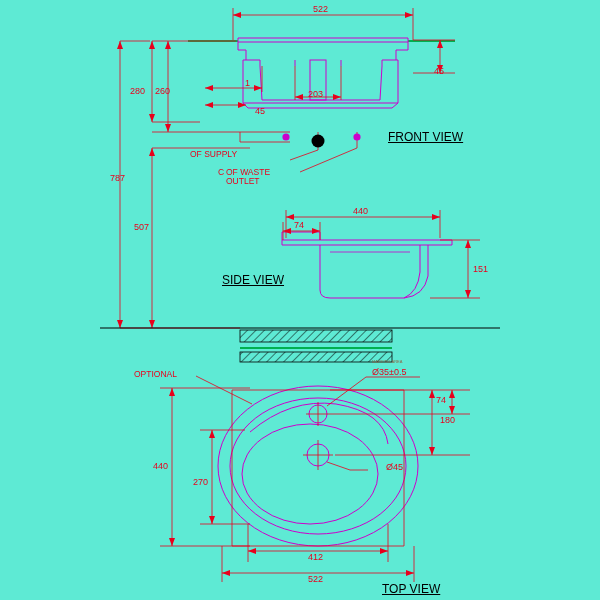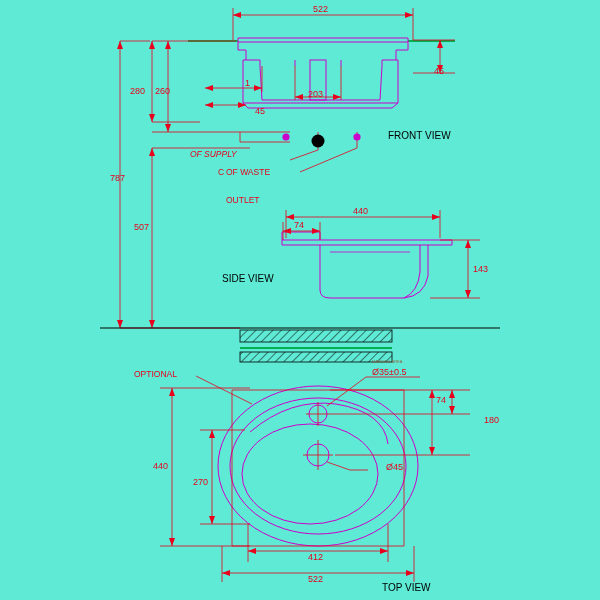--- a/index.html
+++ b/index.html
@@ -28,24 +28,25 @@
     position: absolute;
     font-family: "Liberation Sans", sans-serif;
     font-size: 9px;
     color: #e8001c;
     white-space: nowrap;
     line-height: 1;
   }
   .viewlabel {
     position: absolute;
     font-family: "Liberation Sans", sans-serif;
-    font-size: 10px;
+    font-size: 12px;
     color: #000000;
     white-space: nowrap;
     line-height: 1;
+    text-decoration: underline;
   }
   .notetext {
     position: absolute;
     font-family: "Liberation Sans", sans-serif;
     font-size: 8.5px;
     color: #e8001c;
     white-space: nowrap;
     line-height: 1.15;
   }
   .tinytext {
@@ -219,36 +220,36 @@
   <div class="dimtext" style="left:313px; top:5px;">522</div>
   <div class="dimtext" style="left:434px; top:67px;">45</div>
   <div class="dimtext" style="left:130px; top:87px;">280</div>
   <div class="dimtext" style="left:155px; top:87px;">260</div>
   <div class="dimtext" style="left:110px; top:174px;">787</div>
   <div class="dimtext" style="left:134px; top:223px;">507</div>
   <div class="dimtext" style="left:245px; top:79px;">1</div>
   <div class="dimtext" style="left:255px; top:107px;">45</div>
   <div class="dimtext" style="left:308px; top:90px;text-align:center;">203</div>
 
-  <div class="notetext" style="left:190px; top:150px;font-style:italic;">OF SUPPLY</div>
+  <div class="notetext" style="left:190px; top:150px;">OF SUPPLY</div>
   <div class="notetext" style="left:218px; top:168px;">C</div>
   <div class="notetext" style="left:226px; top:168px;">OF WASTE</div>
-  <div class="notetext" style="left:226px; top:196px;">OUTLET</div>
+  <div class="notetext" style="left:226px; top:177px;">OUTLET</div>
 
   <div class="viewlabel" style="left:388px; top:131px;">FRONT VIEW</div>
 
   <div class="dimtext" style="left:353px; top:207px;">440</div>
   <div class="dimtext" style="left:294px; top:221px;">74</div>
-  <div class="dimtext" style="left:473px; top:265px;">143</div>
+  <div class="dimtext" style="left:473px; top:265px;">151</div>
   <div class="viewlabel" style="left:222px; top:274px;">SIDE VIEW</div>
 
   <div class="notetext" style="left:134px; top:370px;">OPTIONAL</div>
   <div class="dimtext" style="left:372px; top:368px;">Ø35±0.5</div>
   <div class="dimtext" style="left:436px; top:396px;">74</div>
-  <div class="dimtext" style="left:484px; top:416px;">180</div>
+  <div class="dimtext" style="left:440px; top:416px;">180</div>
   <div class="dimtext" style="left:386px; top:463px;">Ø45</div>
   <div class="dimtext" style="left:153px; top:462px;">440</div>
   <div class="dimtext" style="left:193px; top:478px;">270</div>
   <div class="dimtext" style="left:308px; top:553px;">412</div>
   <div class="dimtext" style="left:308px; top:575px;">522</div>
   <div class="viewlabel" style="left:382px; top:583px;text-align:center;">TOP VIEW</div>
 
   <div class="tinytext" style="left:372px; top:360px;">MARKING AREA</div>
 
 </div>

